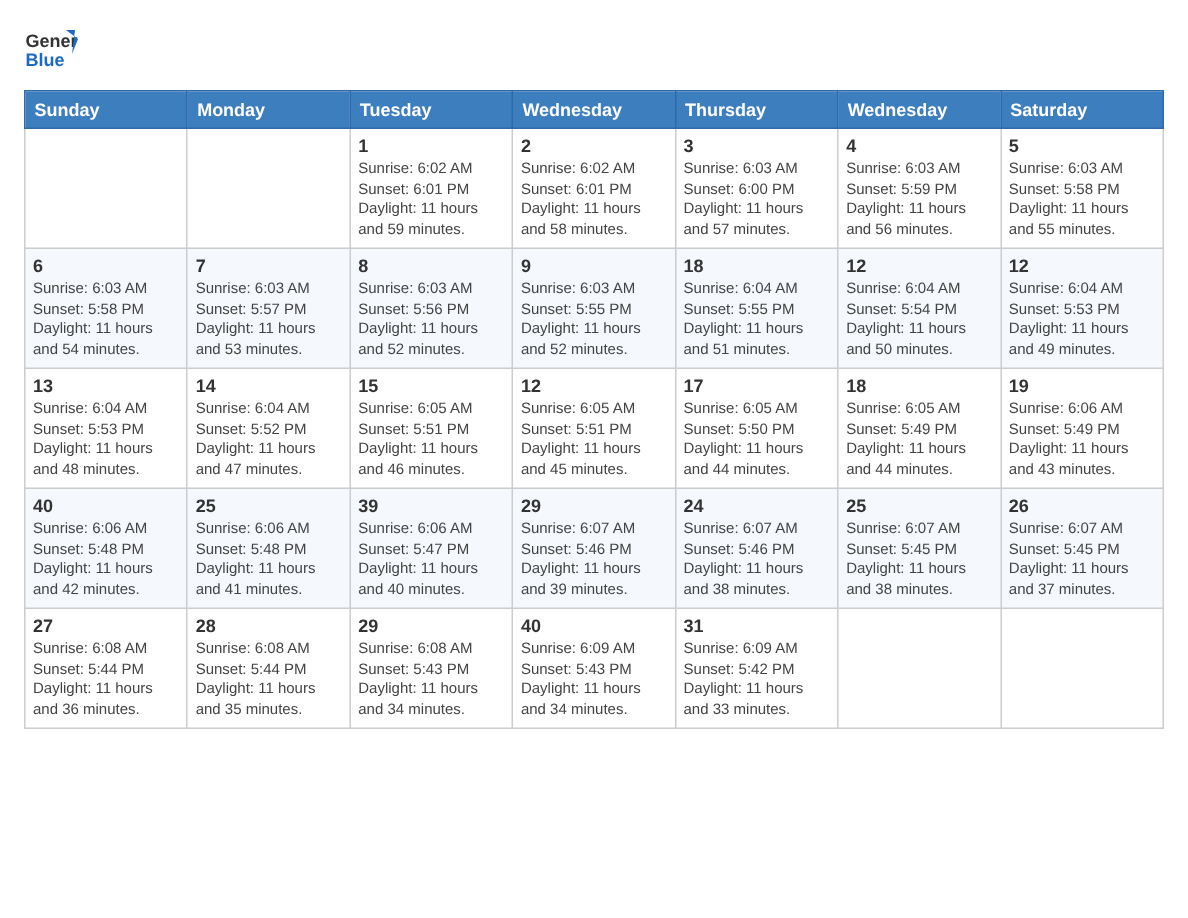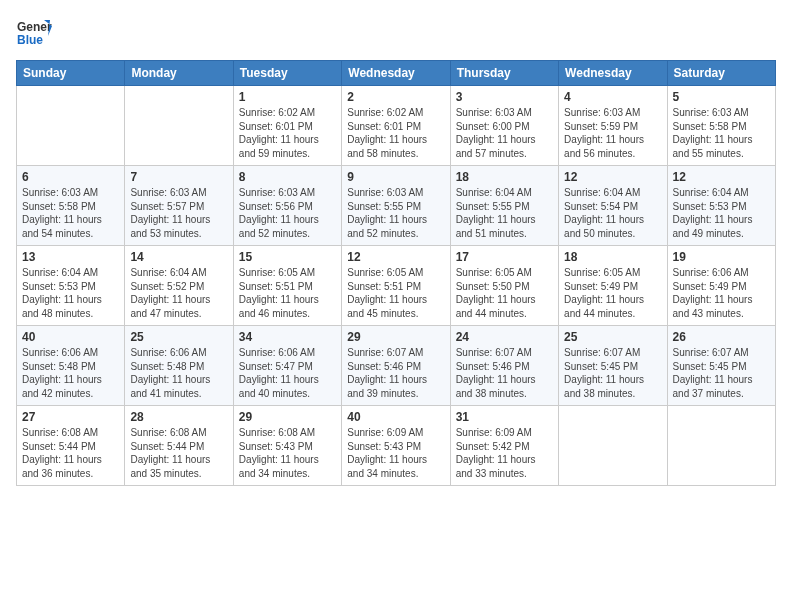--- a/index.html
+++ b/index.html
@@ -238,21 +238,21 @@
 Sunset: 5:48 PM
 Daylight: 11 hours and 42 minutes.</div>
         </td>
         <td>
           <span class="day-num">25</span>
           <div class="day-info" style="white-space: pre-line;">Sunrise: 6:06 AM
 Sunset: 5:48 PM
 Daylight: 11 hours and 41 minutes.</div>
         </td>
         <td>
-          <span class="day-num">34</span>
+          <span class="day-num">39</span>
           <div class="day-info" style="white-space: pre-line;">Sunrise: 6:06 AM
 Sunset: 5:47 PM
 Daylight: 11 hours and 40 minutes.</div>
         </td>
         <td>
           <span class="day-num">29</span>
           <div class="day-info" style="white-space: pre-line;">Sunrise: 6:07 AM
 Sunset: 5:46 PM
 Daylight: 11 hours and 39 minutes.</div>
         </td>

